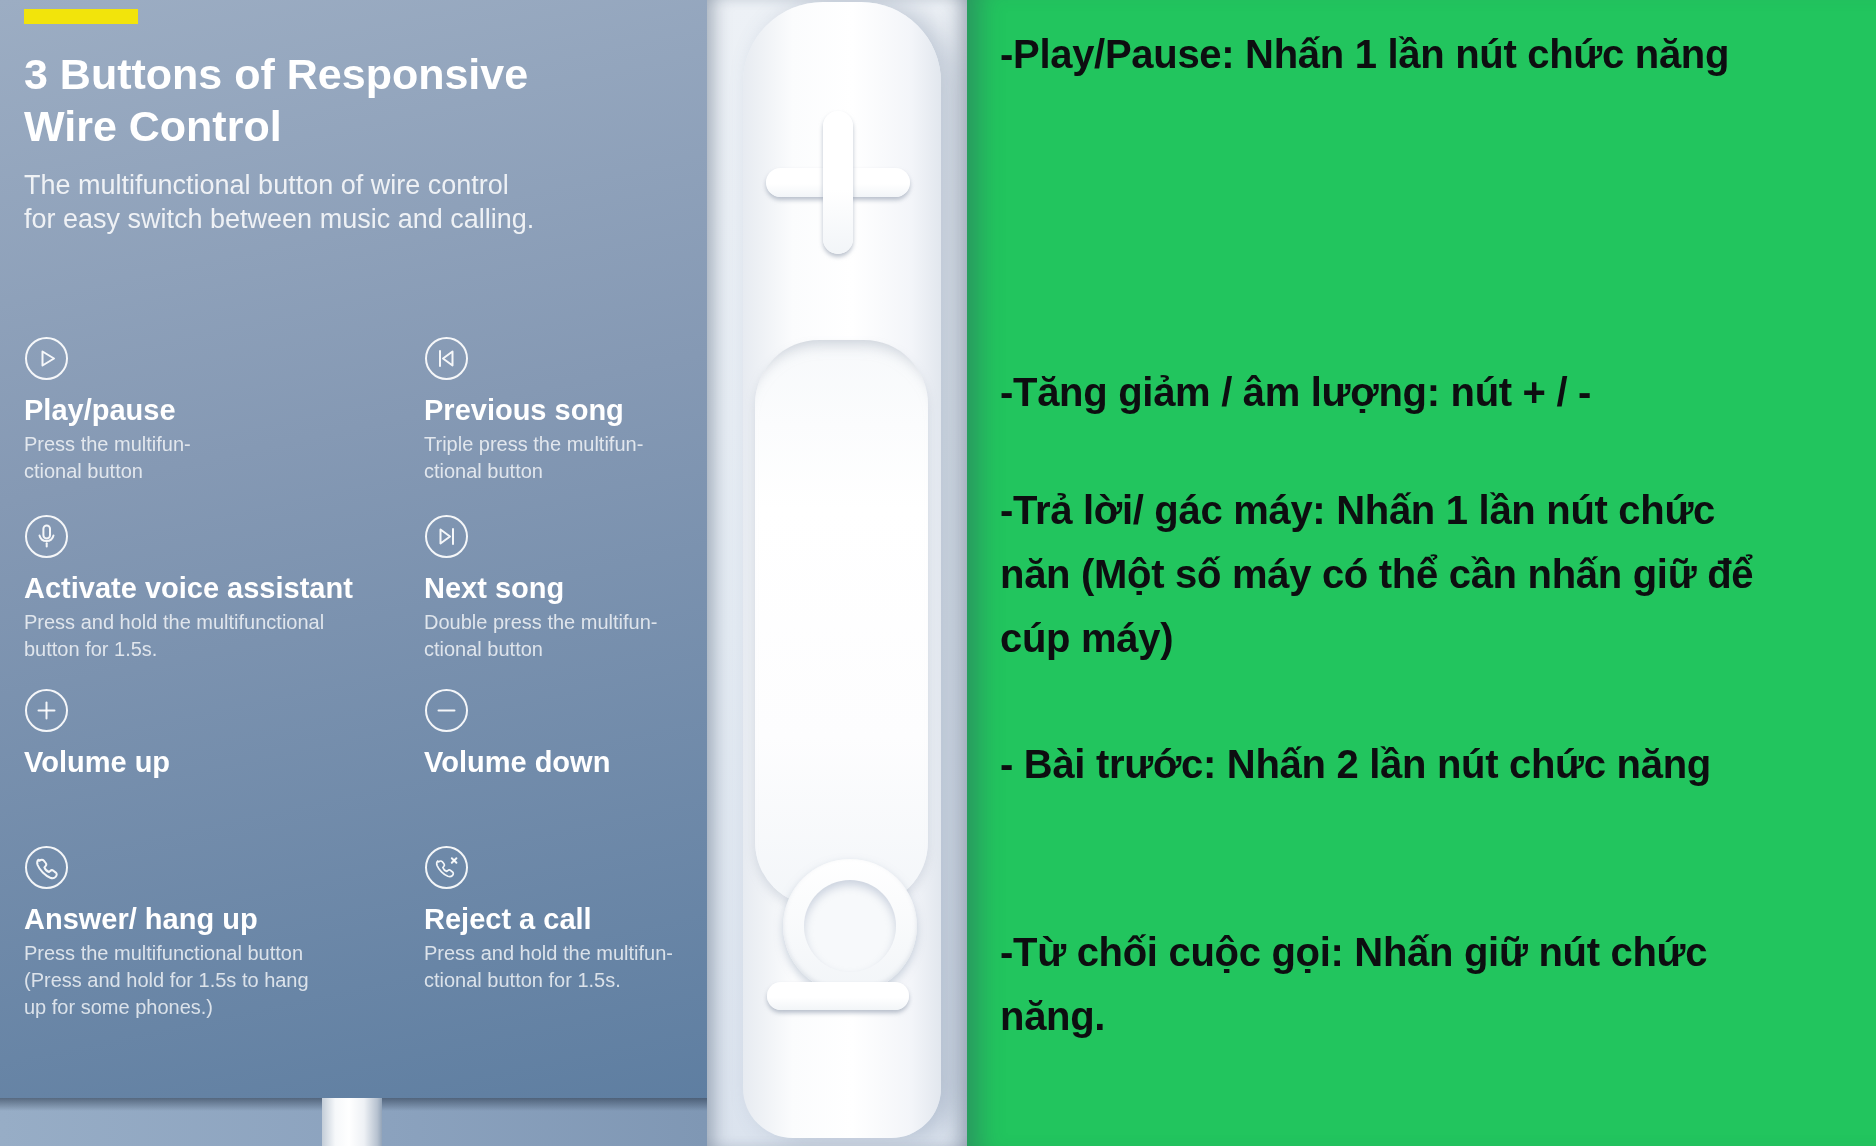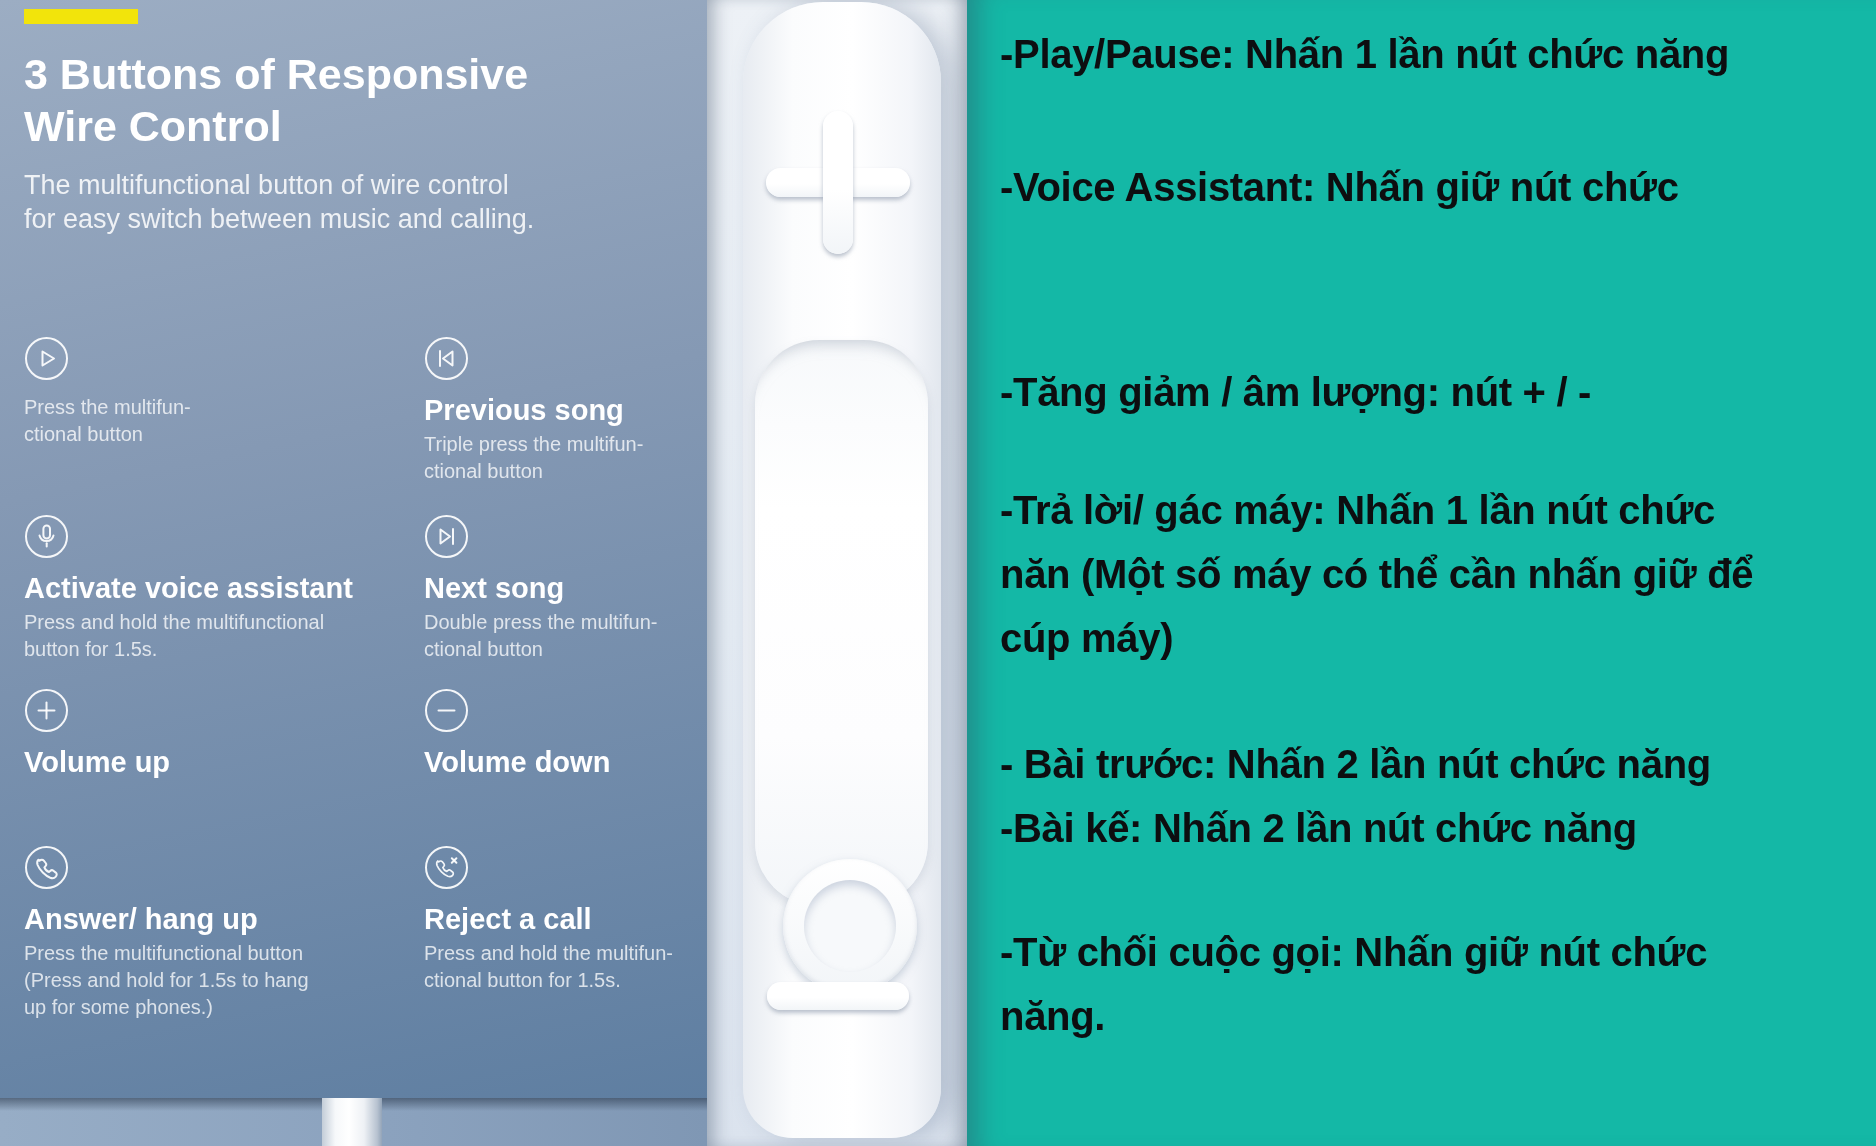--- a/index.html
+++ b/index.html
@@ -45,21 +45,21 @@
     background:linear-gradient(180deg,#f7f9fb 0%,#ffffff 30%,#fdfdfe 70%,#f3f6f9 100%);
     box-shadow:inset 0 16px 14px -12px rgba(165,175,190,.55), 0 6px 10px rgba(160,172,188,.35);}
   .ring-outer{position:absolute;left:28px;top:519px;width:134px;height:134px;border-radius:50%;
     background:linear-gradient(180deg,#ffffff,#f2f5f8);
     box-shadow:0 4px 9px rgba(150,165,188,.5), inset 0 -2px 4px rgba(150,165,185,.25);}
   .ring-inner{position:absolute;left:21px;top:21px;width:92px;height:92px;border-radius:50%;
     background:#f7f9fb;box-shadow:inset 0 5px 9px rgba(150,165,188,.45);}
   .btn-minus{left:24px;top:980px;width:142px;height:28px;border-radius:14px;}
 
   
-  .right-panel{position:absolute;left:967px;top:0;width:909px;height:1146px;background:#14b8a6;
+  .right-panel{position:absolute;left:967px;top:0;width:909px;height:1146px;background:#22c55e;
     box-shadow:inset 28px 0 24px -16px rgba(55,75,100,.38);}
   .vi-par{position:absolute;left:33px;color:#0d0e10;font-size:40px;font-weight:700;letter-spacing:-.3px;}
   .vi-par .ln{line-height:64px;white-space:nowrap;}
   .p1{top:22px;} .p2{top:155px;} .p3{top:360px;} .p4{top:478px;} .p5{top:732px;} .p6{top:920px;}
 </style>
 </head>
 <body>
 
 <div class="canvas">
 
@@ -72,20 +72,21 @@
     <div class="page-subtitle">
       <div>The multifunctional button of wire control</div>
       <div>for easy switch between music and calling.</div>
     </div>
 
     <div class="item c1 r1">
       <svg class="ic" width="45" height="45" viewBox="0 0 45 45">
         <circle cx="22.5" cy="22.5" r="20.5"></circle>
           <path d="M18.5 15.5 L30 22.5 L18.5 29.5 Z"></path>
       </svg>
+      <div class="ttl">Play/pause</div>
       <div class="dsc">Press the multifun-</div>
       <div class="dsc">ctional button</div>
     </div>
     <div class="item c2 r1">
       <svg class="ic" width="45" height="45" viewBox="0 0 45 45">
         <circle cx="22.5" cy="22.5" r="20.5"></circle>
           <path d="M28.5 15.5 L19 22.5 L28.5 29.5 Z"></path>
           <line x1="16" y1="15" x2="16" y2="30"></line>
       </svg>
       <div class="ttl">Previous song</div>
@@ -171,33 +172,31 @@
       </div>
       <div class="btn-minus"></div>
     </div>
   </div>
 
   <div class="right-panel">
     <div class="vi-par p1">
       <div class="ln">-Play/Pause: Nhấn 1 lần nút chức năng</div>
     </div>
     <div class="vi-par p2">
-      <div class="ln">-Voice Assistant: Nhấn giữ nút chức</div>
     </div>
     <div class="vi-par p3">
       <div class="ln">-Tăng giảm / âm lượng: nút  + /  -</div>
     </div>
     <div class="vi-par p4">
       <div class="ln">-Trả lời/ gác máy: Nhấn 1 lần nút chức</div>
       <div class="ln">năn (Một số máy có thể cần nhấn giữ để</div>
       <div class="ln">cúp máy)</div>
     </div>
     <div class="vi-par p5">
       <div class="ln">- Bài trước: Nhấn 2 lần nút chức năng</div>
-      <div class="ln">-Bài kế: Nhấn 2 lần nút chức năng</div>
     </div>
     <div class="vi-par p6">
       <div class="ln">-Từ chối cuộc gọi: Nhấn giữ nút chức</div>
       <div class="ln">năng.</div>
     </div>
   </div>
 
 </div>
 
 </body></html>

